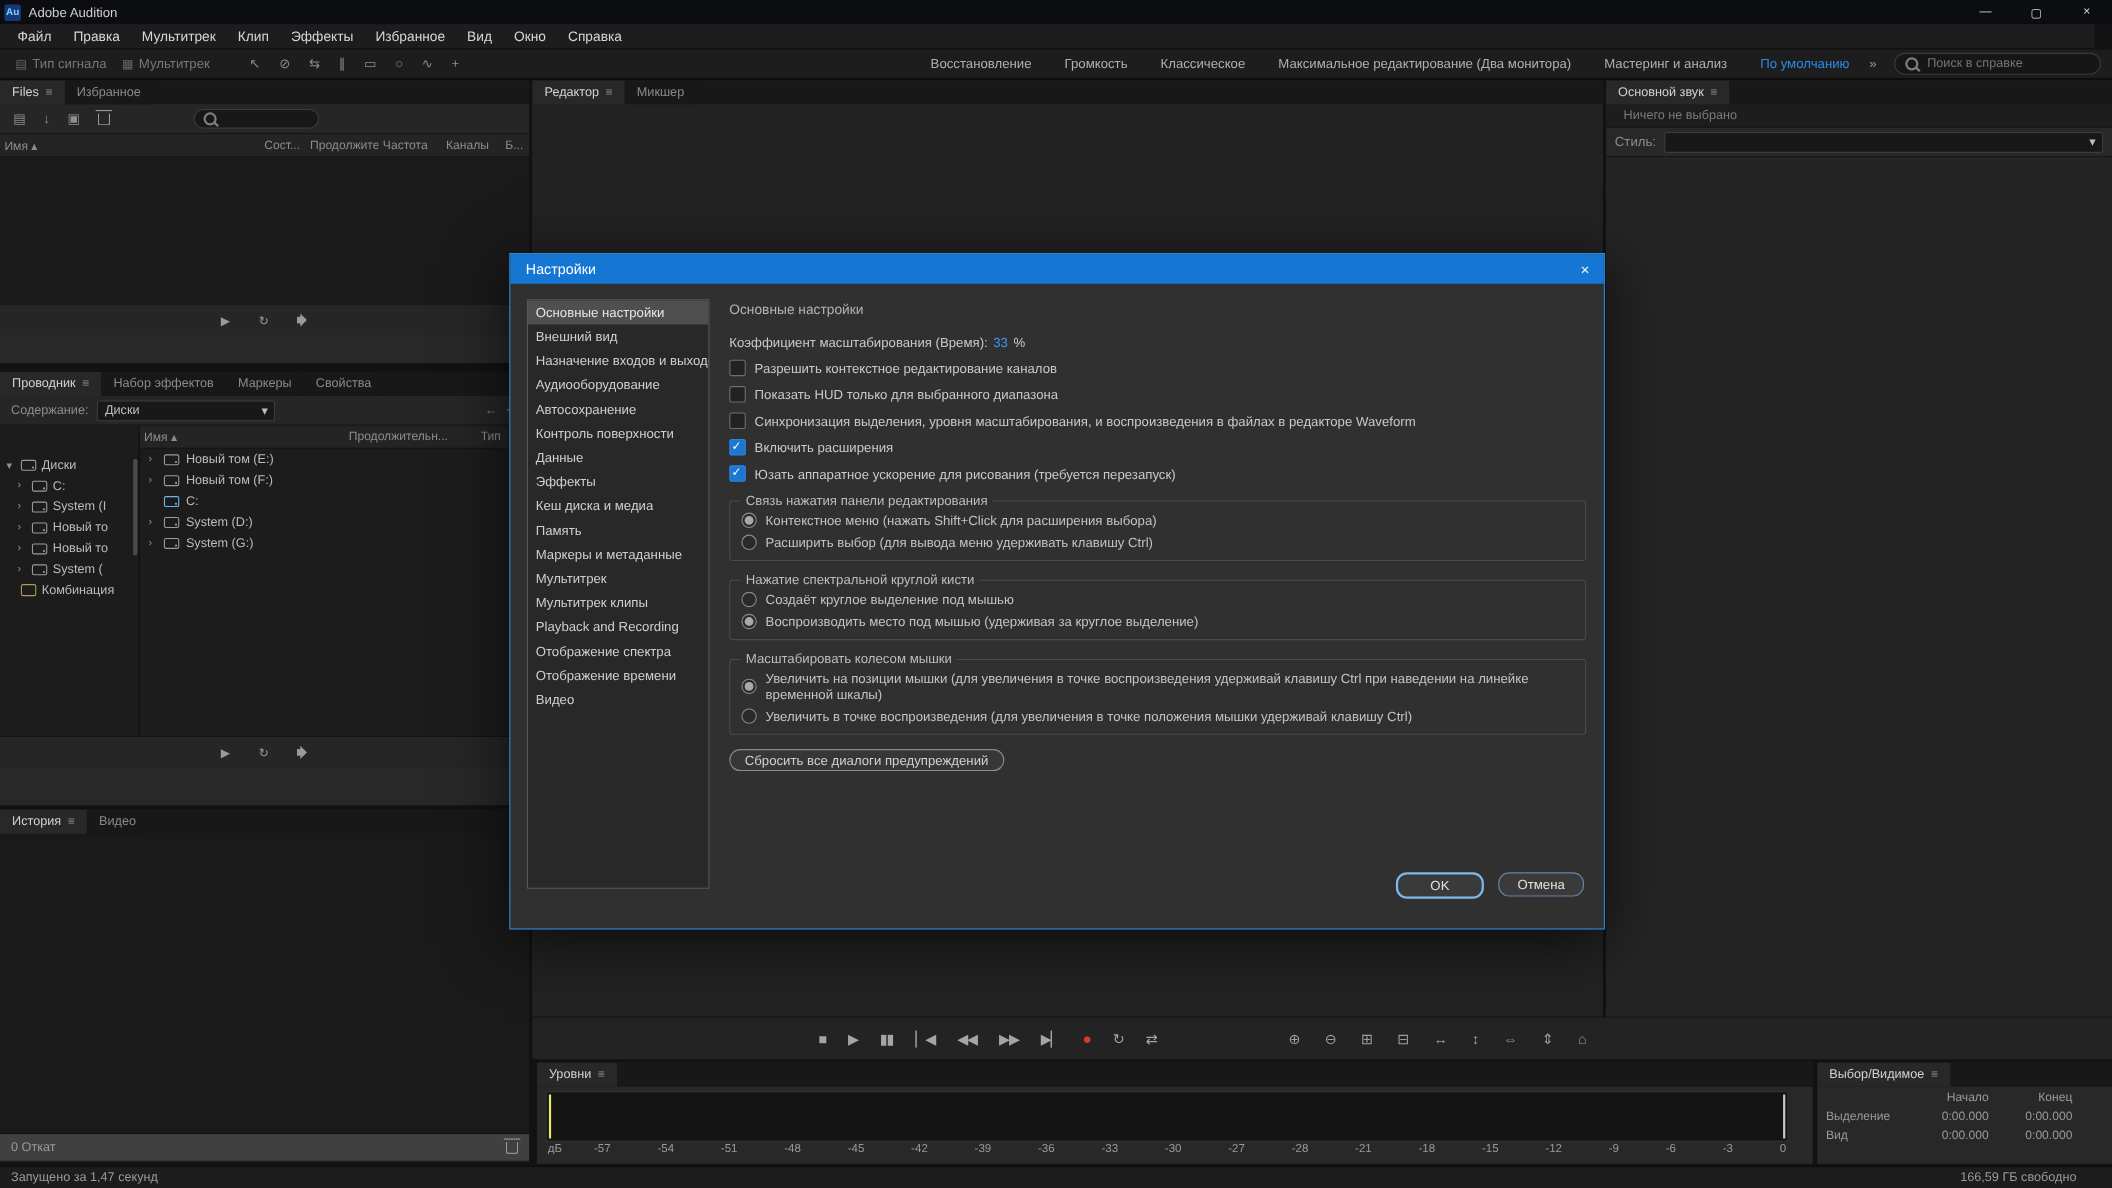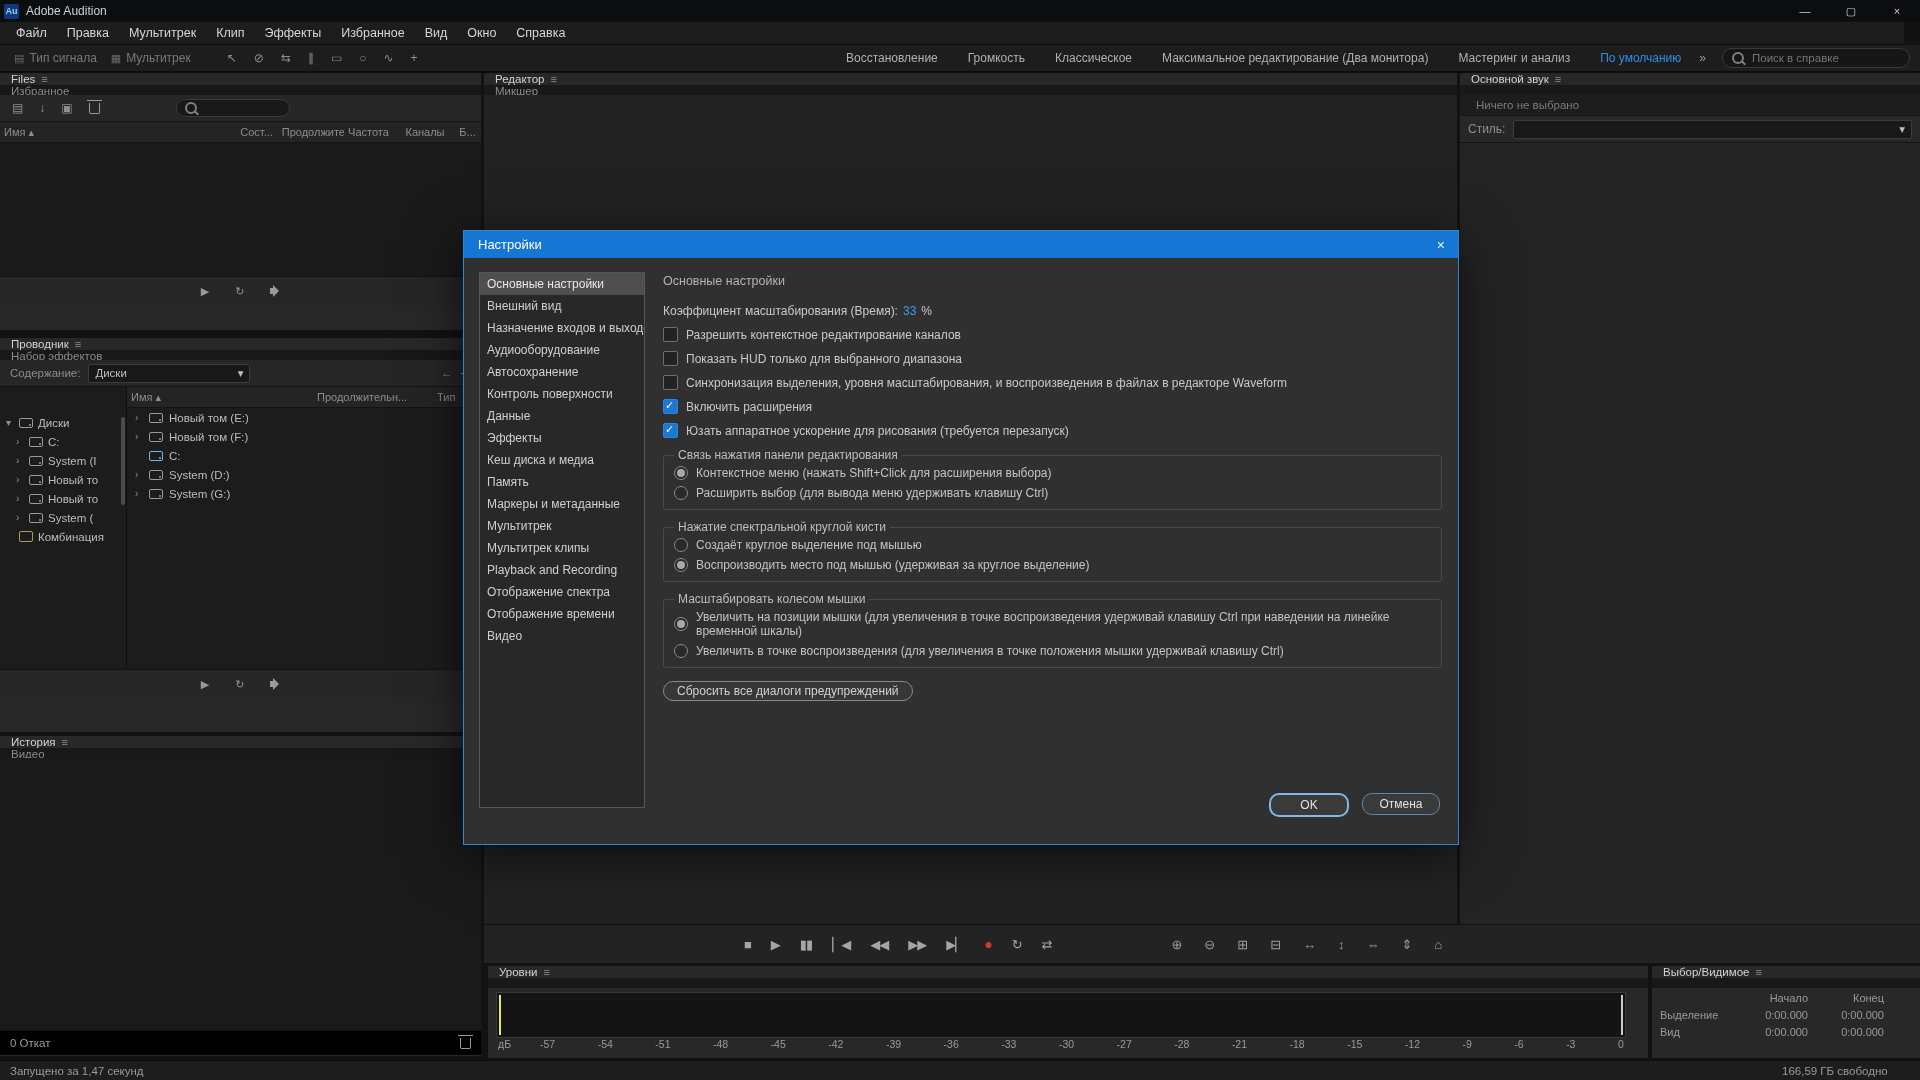--- a/index.html
+++ b/index.html
@@ -27,21 +27,21 @@
   .ws-tab{color:#b0b0b0;font-size:12px;white-space:nowrap;}
   .ws-tab.active{color:#2d8ceb;}
   .ws-overflow{color:#9a9a9a;margin-right:16px;font-size:12px;}
   .searchbox{display:flex;align-items:center;gap:6px;background:#161616;border:1px solid #3a3a3a;
              border-radius:10px;height:18px;padding:0 9px;margin-right:10px;width:168px;}
   .searchbox input{background:transparent;border:none;outline:none;color:#bdbdbd;font-size:11.5px;width:130px;
                    font-family:"Liberation Sans",sans-serif;}
 
   
   .panel{position:absolute;background:#282828;}
-  .tabbar{height:22px;background:#181818;display:flex;align-items:stretch;overflow:hidden;flex-direction:column;}
+  .tabbar{height:22px;background:#181818;display:flex;align-items:stretch;overflow:hidden;}
   .tab{display:flex;align-items:center;gap:6px;padding:0 11px;font-size:11.5px;color:#8a8a8a;background:#181818;white-space:nowrap;}
   .tab.active{color:#d2d2d2;background:#282828;}
   .tab .menu-ico{color:#8f8f8f;font-size:11px;}
 
   .icon-mag{width:8px;height:8px;border:2px solid #7f7f7f;border-radius:50%;position:relative;flex:0 0 auto;}
   .icon-mag::after{content:"";position:absolute;width:5px;height:2px;background:#7f7f7f;transform:rotate(45deg);right:-4px;bottom:-2px;}
   .icon-trash{width:9px;height:10px;border:1px solid #9a9a9a;border-top:none;border-radius:0 0 2px 2px;position:relative;}
   .icon-trash::before{content:"";position:absolute;top:-3px;left:-3px;right:-3px;height:1px;background:#9a9a9a;}
   .icon-drive{width:12px;height:8px;border:1px solid #9a9a9a;border-radius:2px;position:relative;flex:0 0 auto;}
   .icon-drive::after{content:"";position:absolute;right:1px;bottom:1px;width:2px;height:2px;background:#9a9a9a;border-radius:50%;}
@@ -72,21 +72,21 @@
   .tree-row{display:flex;align-items:center;gap:5px;height:19px;padding-left:6px;font-size:11.5px;color:#bcbcbc;white-space:nowrap;overflow:hidden;}
   .tree-row.child{padding-left:16px;}
   .tw{color:#8f8f8f;width:8px;font-size:10px;flex:0 0 auto;}
   .tree-scrollbar{position:absolute;right:1px;top:30px;width:4px;height:88px;background:#4a4a4a;border-radius:2px;}
   .list-pane{flex:1;display:flex;flex-direction:column;}
   .list-row{display:flex;align-items:center;gap:6px;height:19px;padding-left:8px;font-size:11.5px;color:#bcbcbc;}
 
   
   .history-panel{left:0;top:736px;width:481px;height:320px;text-align:right;}
   .history-body{height:272px;background:#1a1a1a;}
-  .history-foot{height:24px;display:flex;align-items:center;padding:0 10px;background:#000000;border-top:1px solid #141414;color:#9a9a9a;font-size:11.5px;}
+  .history-foot{height:24px;display:flex;align-items:center;padding:0 10px;background:#404040;border-top:1px solid #141414;color:#9a9a9a;font-size:11.5px;}
   .history-foot .icon-trash{margin-left:auto;}
 
   
   .editor-panel{left:484px;top:73px;width:973px;height:851px;}
   .editor-body{height:829px;background:#222222;}
   .right-panel{left:1460px;top:73px;width:460px;height:851px;}
   .es-status{height:20px;background:#1d1d1d;display:flex;align-items:center;padding-left:16px;color:#7b7b7b;font-size:11.5px;border-bottom:1px solid #141414;}
   .es-style{height:26px;display:flex;align-items:center;gap:8px;padding:0 8px;color:#8d8d8d;border-bottom:1px solid #141414;}
   .es-style .dropdown{flex:1;}
   .es-body{height:781px;background:#242424;}

